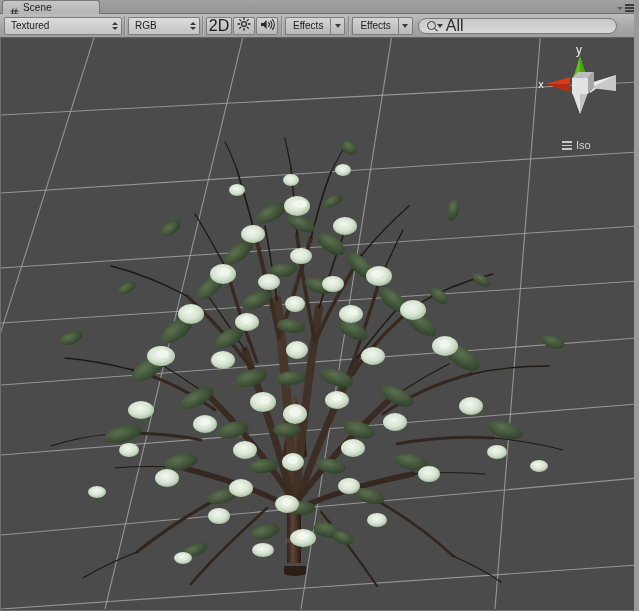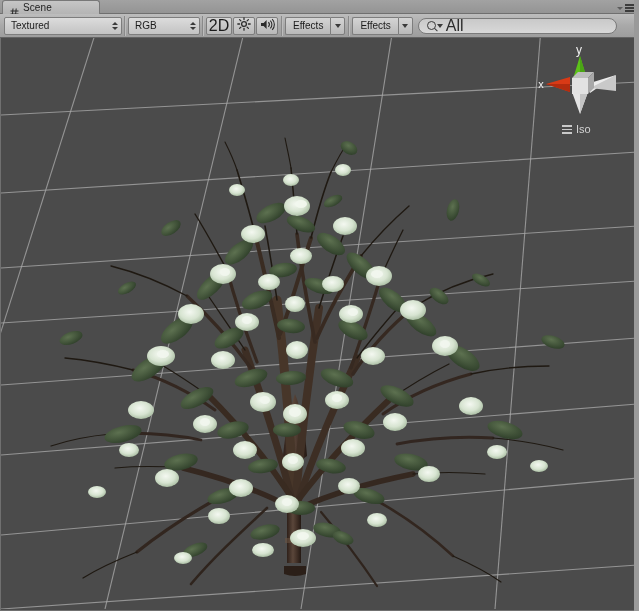--- a/index.html
+++ b/index.html
@@ -184,21 +184,21 @@
     box-sizing: border-box;
   }
   .scene svg { display:block; position:absolute; left:0; top:0; }
 
   
   .gizmo {
     position: absolute; right: 12px; top: 6px;
     width: 92px; height: 96px;
   }
   .iso-row {
-    position: absolute; left: 28px; top: 80px;
+    position: absolute; left: 28px; top: 96px;
     display: flex; align-items: center; gap: 4px;
   }
   .iso-bars { width: 10px; display:flex; flex-direction:column; gap:2px; }
   .iso-bars i { display:block; height:1.5px; background:#c9c9c9; }
   .iso-label { font-size: 11px; color: #d2d2d2; line-height: 1; }
 </style>
 </head>
 <body>
 
 <div id="app">

